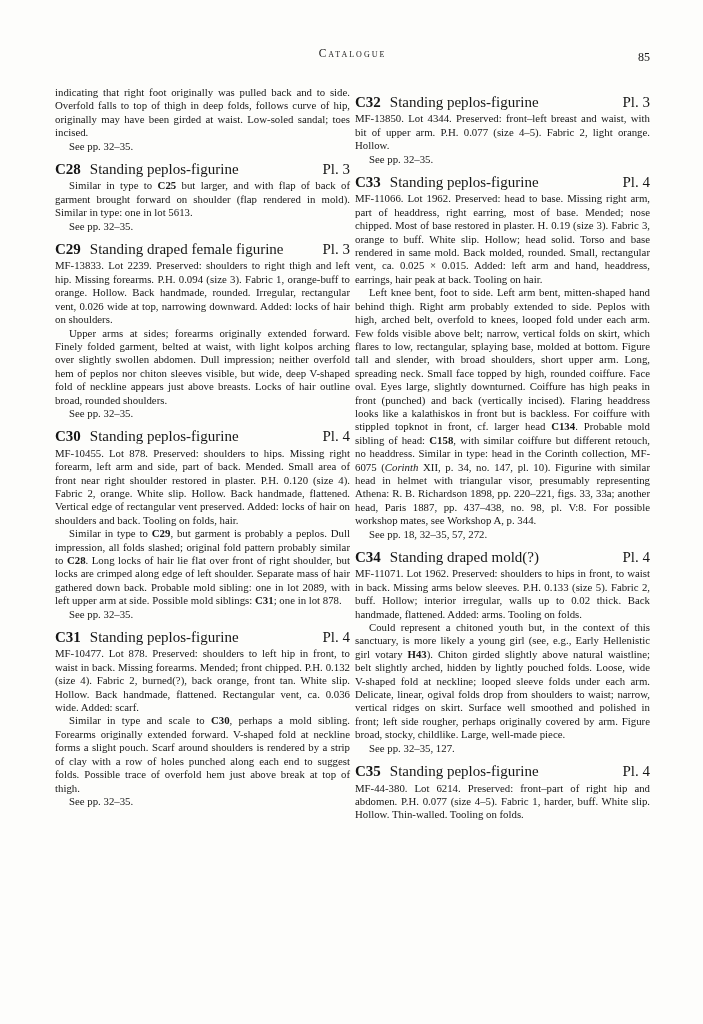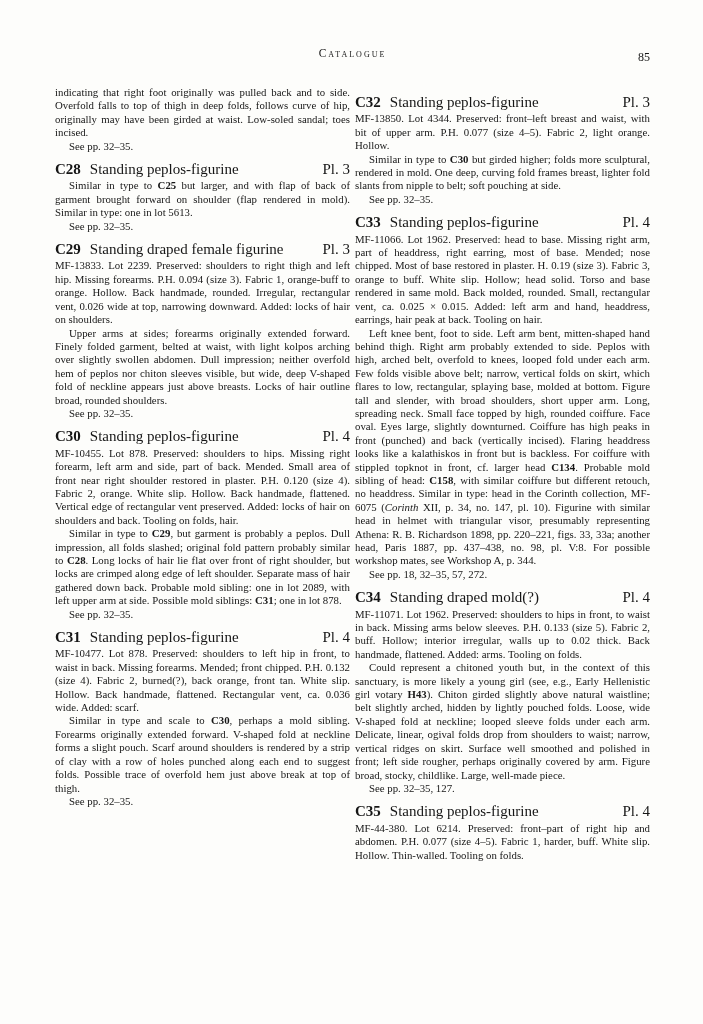--- a/index.html
+++ b/index.html
@@ -110,21 +110,20 @@
         </div>
       </div>
     <div class="column">
         <div class="entry">
           <div class="entry-heading">
             <span class="entry-id">C32</span>
             <span class="entry-title">Standing peplos-figurine</span>
             <span class="entry-plate">Pl. 3</span>
           </div>
           <p><span>MF-13850. Lot 4344. Preserved: front–left breast and waist, with bit of upper arm. P.H. 0.077 (size 4–5). Fabric 2, light orange. Hollow.</span></p>
-          <p class="indent"><span>Similar in type to </span><b>C30</b><span> but girded higher; folds more sculptural, rendered in mold. One deep, curving fold frames breast, lighter fold slants from nipple to belt; soft pouching at side.</span></p>
           <p class="indent"><span>See pp. 32–35.</span></p>
         </div>
         <div class="entry">
           <div class="entry-heading">
             <span class="entry-id">C33</span>
             <span class="entry-title">Standing peplos-figurine</span>
             <span class="entry-plate">Pl. 4</span>
           </div>
           <p><span>MF-11066. Lot 1962. Preserved: head to base. Missing right arm, part of headdress, right earring, most of base. Mended; nose chipped. Most of base restored in plaster. H. 0.19 (size 3). Fabric 3, orange to buff. White slip. Hollow; head solid. Torso and base rendered in same mold. Back molded, rounded. Small, rectangular vent, ca. 0.025 × 0.015. Added: left arm and hand, headdress, earrings, hair peak at back. Tooling on hair.</span></p>
           <p class="indent"><span>Left knee bent, foot to side. Left arm bent, mitten-shaped hand behind thigh. Right arm probably extended to side. Peplos with high, arched belt, overfold to knees, looped fold under each arm. Few folds visible above belt; narrow, vertical folds on skirt, which flares to low, rectangular, splaying base, molded at bottom. Figure tall and slender, with broad shoulders, short upper arm. Long, spreading neck. Small face topped by high, rounded coiffure. Face oval. Eyes large, slightly downturned. Coiffure has high peaks in front (punched) and back (vertically incised). Flaring headdress looks like a kalathiskos in front but is backless. For coiffure with stippled topknot in front, cf. larger head </span><b>C134</b><span>. Probable mold sibling of head: </span><b>C158</b><span>, with similar coiffure but different retouch, no headdress. Similar in type: head in the Corinth collection, MF-6075 (</span><i>Corinth</i><span> XII, p. 34, no. 147, pl. 10). Figurine with similar head in helmet with triangular visor, presumably representing Athena: R. B. Richardson 1898, pp. 220–221, figs. 33, 33a; another head, Paris 1887, pp. 437–438, no. 98, pl. V:8. For possible workshop mates, see Workshop A, p. 344.</span></p>

